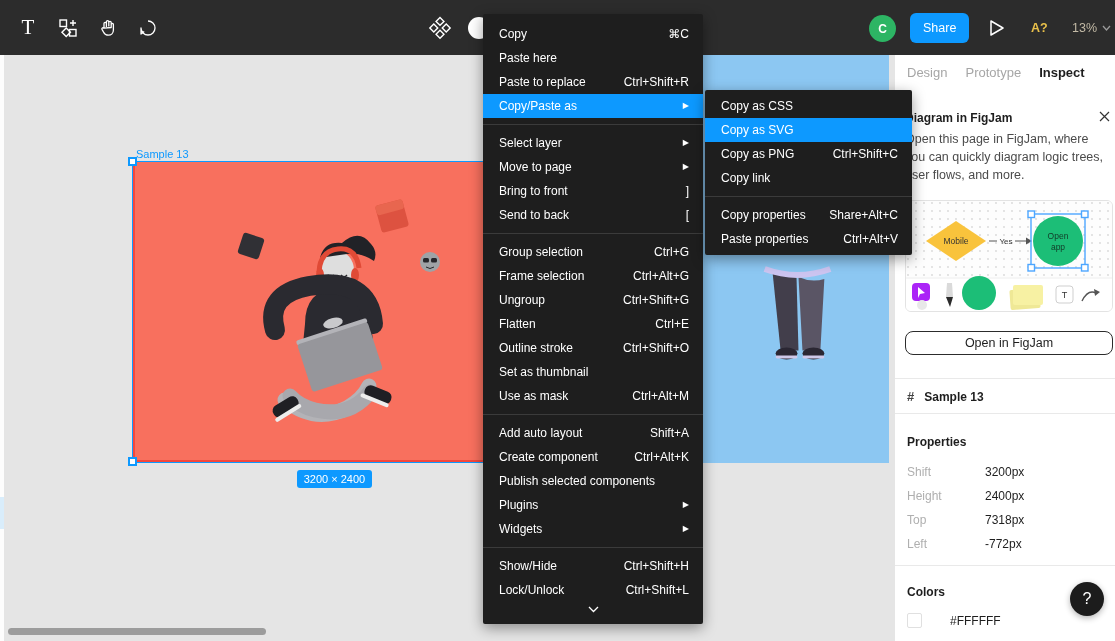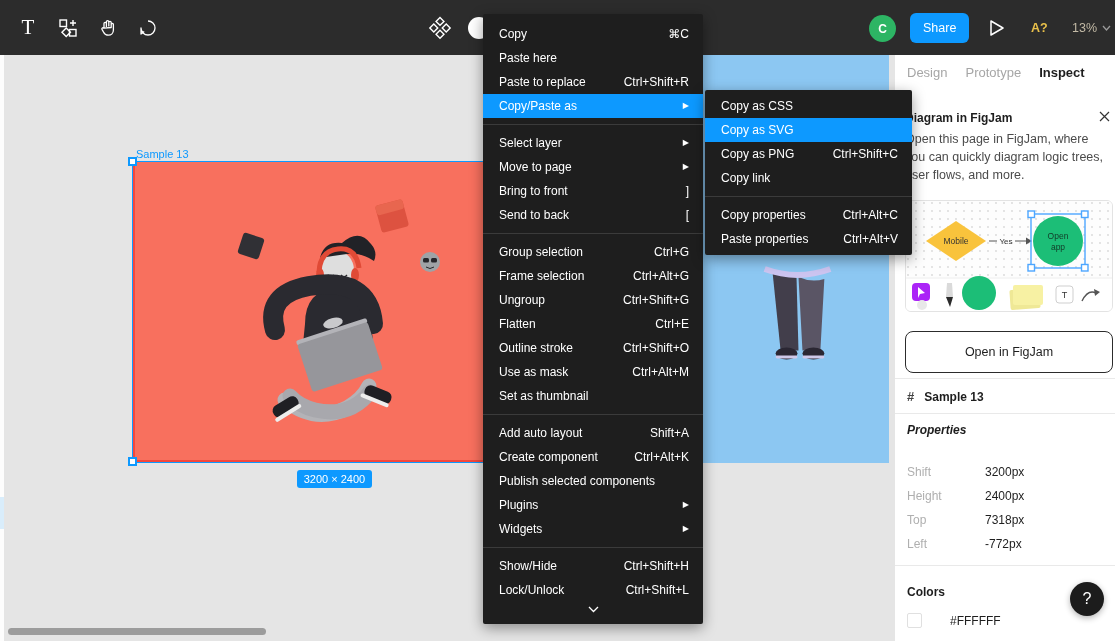--- a/index.html
+++ b/index.html
@@ -45,21 +45,21 @@
 
   
   .panel { position:absolute; left:895px; top:55px; width:220px; height:586px; background:#fff; z-index:5; }
   .tabs { position:absolute; left:12px; top:10px; display:flex; gap:18px; font-size:13px; }
   .tab { color:#A6A6A6; }
   .tab.active { color:#1E1E1E; font-weight:bold; }
   .fj-title { position:absolute; left:10px; top:56px; font-size:12px; font-weight:bold; color:#1E1E1E; }
   .fj-close { position:absolute; left:202px; top:54px; width:14px; height:14px; display:flex; align-items:center; justify-content:center; }
   .fj-body { position:absolute; left:10px; top:76px; width:204px; font-size:12.5px; line-height:1.42; color:#4B4B4B; }
   .fj-thumb { position:absolute; left:10px; top:145px; width:208px; height:112px; border:1px solid #E3E3E3; border-radius:6px; overflow:hidden; background:#fff; }
-  .fj-open-btn { position:absolute; left:10px; top:276px; width:208px; height:42px; background:#fff; border:1px solid #2C2C2C; border-radius:8px; font-size:12.5px; font-family:inherit; color:#1E1E1E; display:flex; align-items:center; justify-content:center; }
+  .fj-open-btn { position:absolute; left:10px; top:276px; width:208px; height:24px; background:#fff; border:1px solid #2C2C2C; border-radius:8px; font-size:12.5px; font-family:inherit; color:#1E1E1E; display:flex; align-items:center; justify-content:center; }
   .p-divider { position:absolute; left:0; width:220px; height:1px; background:#E9E9E9; }
   .layer-row { position:absolute; left:12px; top:334px; display:flex; align-items:center; gap:10px; }
   .layer-hash { font-size:13px; font-weight:bold; color:#444; }
   .layer-name { font-size:12px; font-weight:bold; color:#1E1E1E; }
   .sec-title { position:absolute; left:12px; font-size:12px; font-weight:bold; color:#1E1E1E; }
   .props { position:absolute; left:12px; top:405px; width:196px; }
   .prop-row { display:flex; height:24px; align-items:center; }
   .prop-label { width:78px; color:#AFAFAF; font-size:12px; }
   .prop-value { color:#1E1E1E; font-size:12px; }
   .color-row { position:absolute; left:12px; top:558px; display:flex; align-items:center; gap:28px; }
@@ -210,21 +210,21 @@
 
     <button class="fj-open-btn">Open in FigJam</button>
 
     <div class="p-divider" style="top:323px;"></div>
     <div class="layer-row">
       <span class="layer-hash">#</span>
       <span class="layer-name">Sample 13</span>
     </div>
     <div class="p-divider" style="top:358px;"></div>
 
-    <div class="sec-title" style="top:368px;font-style:italic;">Properties</div>
+    <div class="sec-title" style="top:380px;">Properties</div>
     <div class="props" id="prop-rows">
         <div class="prop-row">
     <span class="prop-label">Shift</span>
     <span class="prop-value">3200px</span>
   </div>
         <div class="prop-row">
     <span class="prop-label">Height</span>
     <span class="prop-value">2400px</span>
   </div>
         <div class="prop-row">
@@ -360,26 +360,26 @@
     <span class="mi-label">Flatten</span>
     <span class="mi-shortcut">Ctrl+E</span>
 
   </div>
       <div class="menu-item">
     <span class="mi-label">Outline stroke</span>
     <span class="mi-shortcut">Ctrl+Shift+O</span>
 
   </div>
       <div class="menu-item">
+    <span class="mi-label">Set as thumbnail</span>
+
+  </div>
+      <div class="menu-item">
     <span class="mi-label">Use as mask</span>
     <span class="mi-shortcut">Ctrl+Alt+M</span>
-
-  </div>
-      <div class="menu-item">
-    <span class="mi-label">Set as thumbnail</span>
 
   </div>
       <div class="menu-divider"></div>
       <div class="menu-item">
     <span class="mi-label">Add auto layout</span>
     <span class="mi-shortcut">Shift+A</span>
 
   </div>
       <div class="menu-item">
     <span class="mi-label">Create component</span>
@@ -431,21 +431,21 @@
     <span class="mi-shortcut">Ctrl+Shift+C</span>
 
   </div>
       <div class="menu-item">
     <span class="mi-label">Copy link</span>
 
   </div>
       <div class="menu-divider"></div>
       <div class="menu-item">
     <span class="mi-label">Copy properties</span>
-    <span class="mi-shortcut">Ctrl+Alt+C</span>
+    <span class="mi-shortcut">Share+Alt+C</span>
 
   </div>
       <div class="menu-item">
     <span class="mi-label">Paste properties</span>
     <span class="mi-shortcut">Ctrl+Alt+V</span>
 
   </div>
     </div>
 
 </div>

